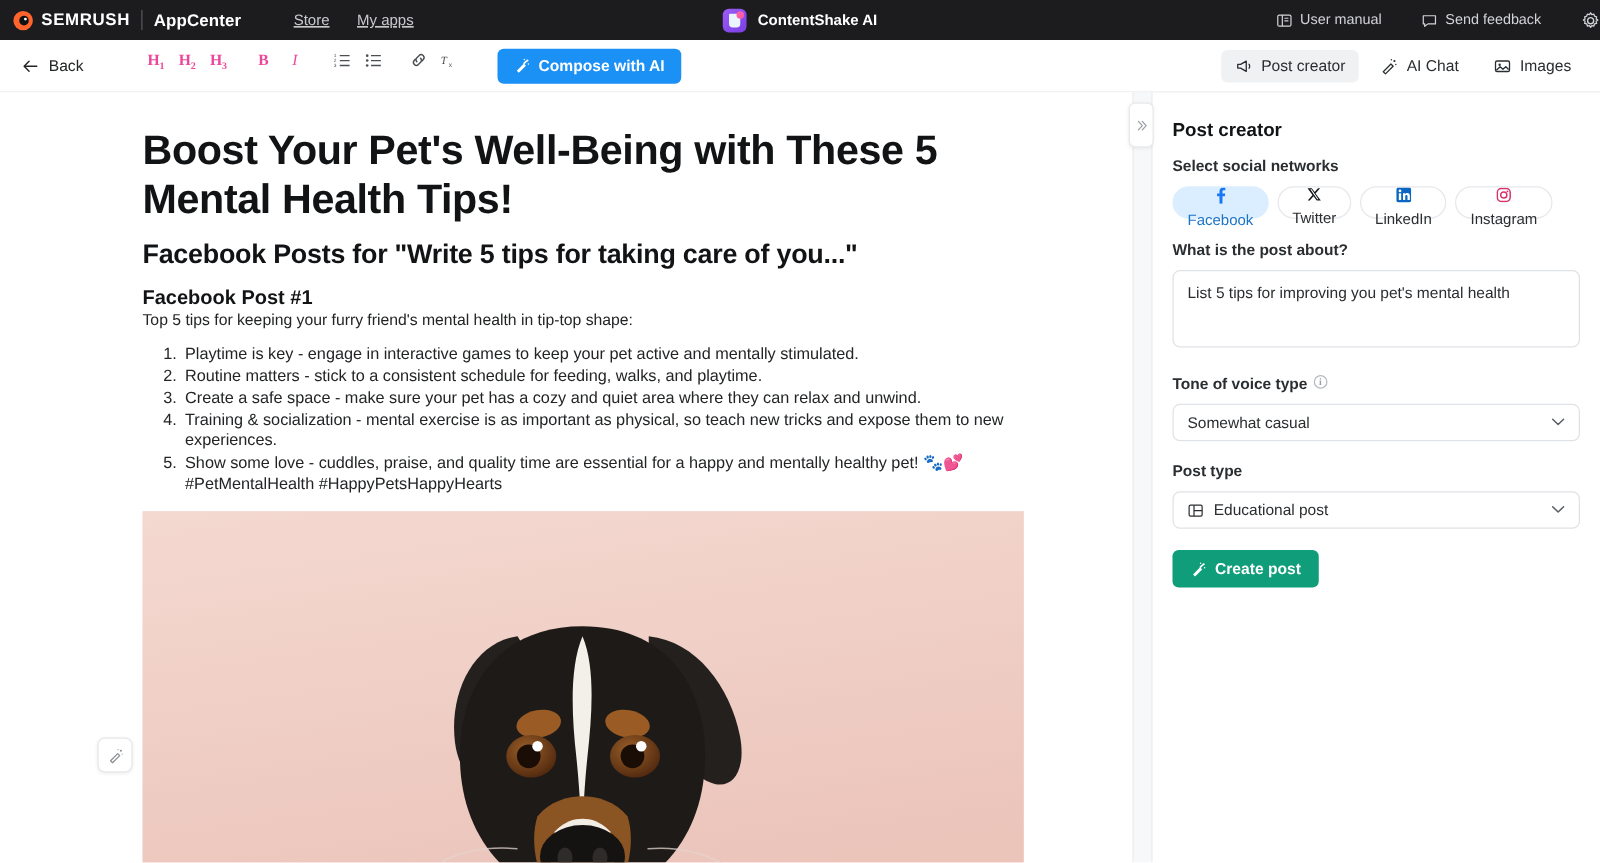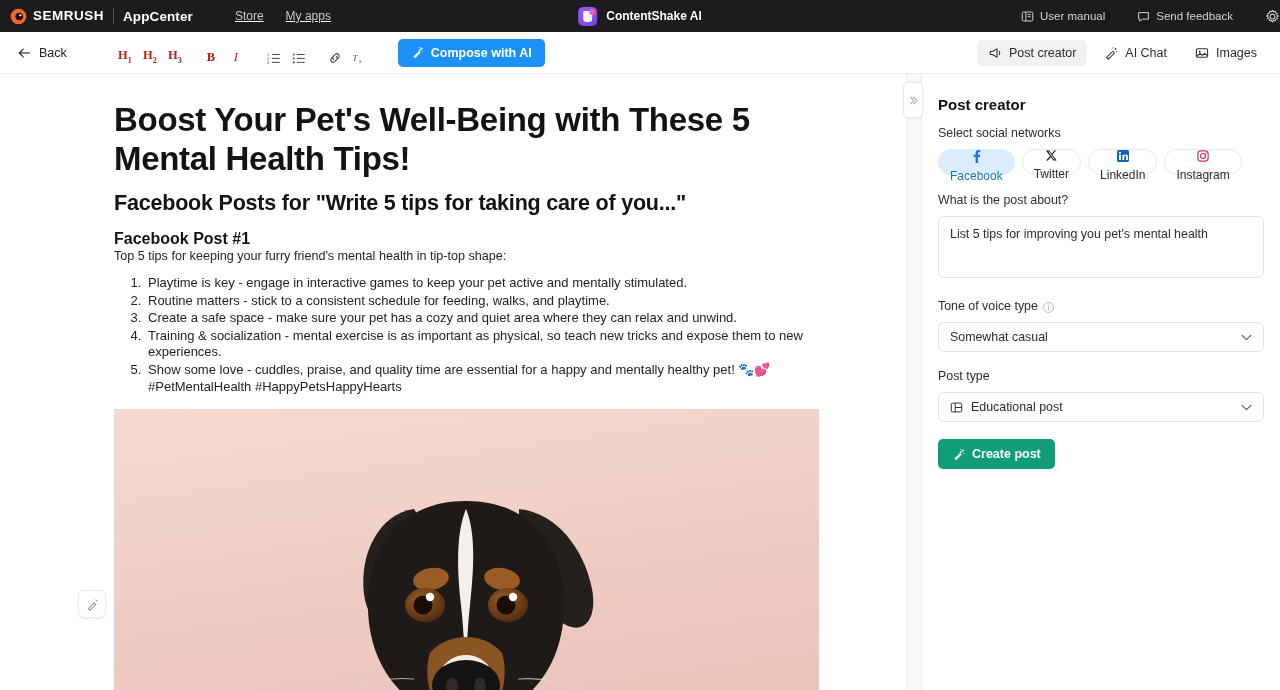--- a/index.html
+++ b/index.html
@@ -70,22 +70,22 @@
     font-size: 12.5px; color: #222426; cursor: pointer;
     padding: 4px 6px; border-radius: 4px;
   }
   .tool-group { display: flex; align-items: center; }
   .tool-group.g1 { margin-left: 40px; gap: 1px; }
   .tool-group.g2 { margin-left: 12px; gap: 1px; }
   .tool-group.g3 { margin-left: 14px; gap: 1px; }
   .tool-group.g4 { margin-left: 12px; gap: 1px; }
   .tbtn {
     width: 24px; height: 24px; border-radius: 4px;
-    display:flex; align-items:flex-end; justify-content:center;
-    color: #b91c1c; cursor: pointer; font-size: 12px;
+    display:flex; align-items:flex-start; justify-content:center;
+    color: #ec4899; cursor: pointer; font-size: 12px;
   }
   .tbtn .h-lbl { font-family:"Liberation Serif", serif; font-weight:600; font-size:12.5px; }
   .tbtn .h-lbl sub { font-size: 8px; }
   .compose-btn {
     margin-left: 26px;
     height: 28px; padding: 0 13px;
     background: #1b90f5; color:#fff;
     border-radius: 5px; border: none;
     display:flex; align-items:center; gap:7px;
     font-size: 12.5px; font-weight: bold;
@@ -155,21 +155,21 @@
     box-shadow: 0 1px 3px rgba(0,0,0,.06);
     display:flex; align-items:center; justify-content:center;
     color:#9aa0a6; font-size:10px; cursor:pointer;
   }
 
   
   .panel {
     flex: 1; background:#fff; padding: 22px 16px 0 16px;
   }
   .panel-title { font-size:15px; font-weight:bold; color:#111315; margin-bottom:13px; }
-  .panel-label { font-size:12.4px; color:#2b2e31; margin-bottom:9px; display:flex; align-items:flex-end; gap:5px;}
+  .panel-label { font-size:12.4px; color:#2b2e31; margin-bottom:9px; display:flex; align-items:flex-start; gap:5px;font-weight:bold;}
   .chips { display:flex; gap:7px; margin-bottom:18px; }
   .chip {
     display:flex; align-items:center; gap:6px;
     height: 26px; padding: 0 11px; border-radius: 14px;
     font-size: 12px; color:#2b2e31; cursor:pointer;
     border:1px solid #e6e8eb; background:#fff;flex-direction:column;
   }
   .chip.selected { background:#dbeeff; border-color:#dbeeff; color:#1a73c8; }
   .chip .ci { display:flex; align-items:center; }
   .textarea-box {

